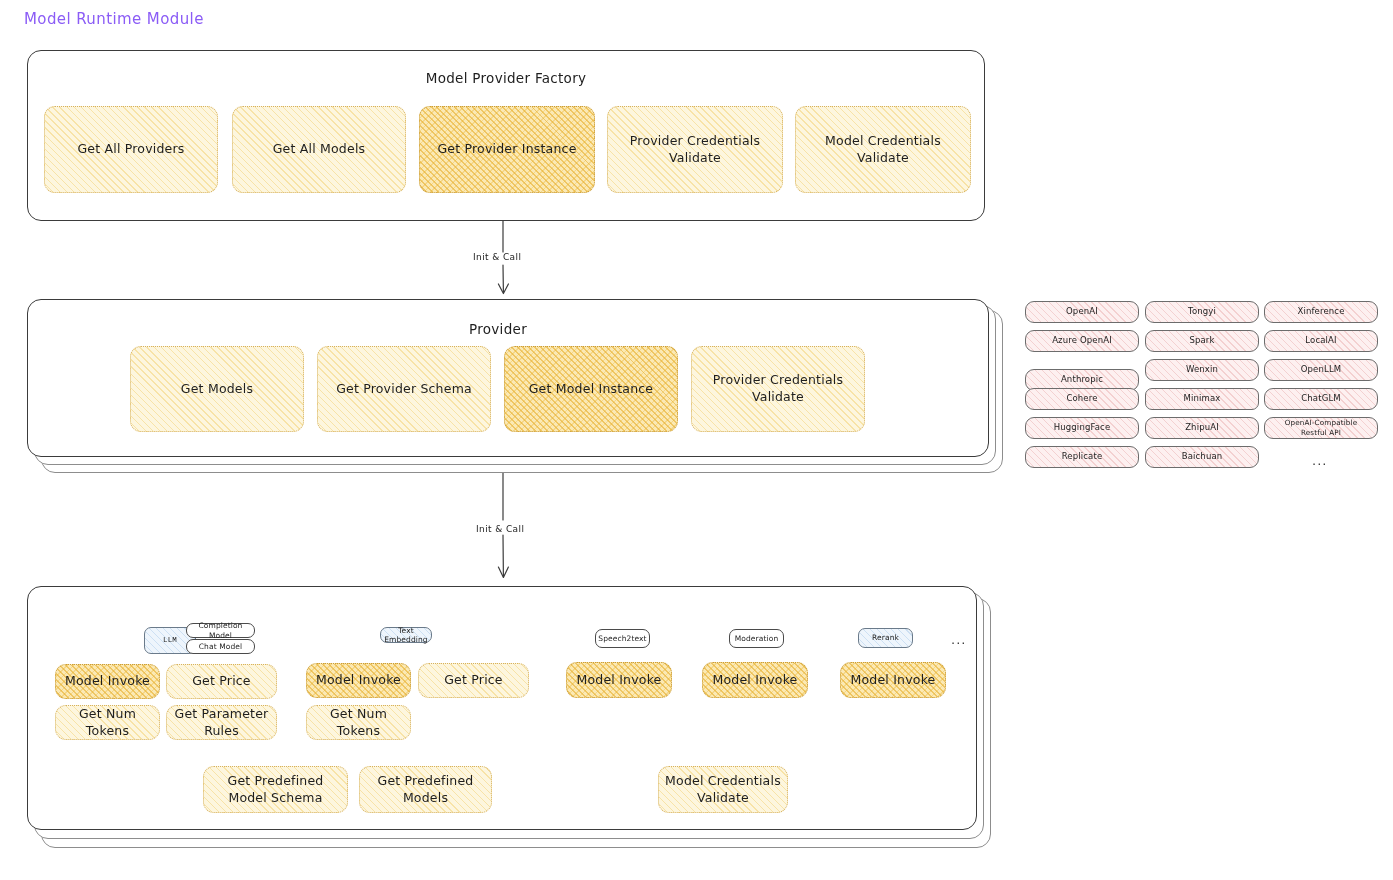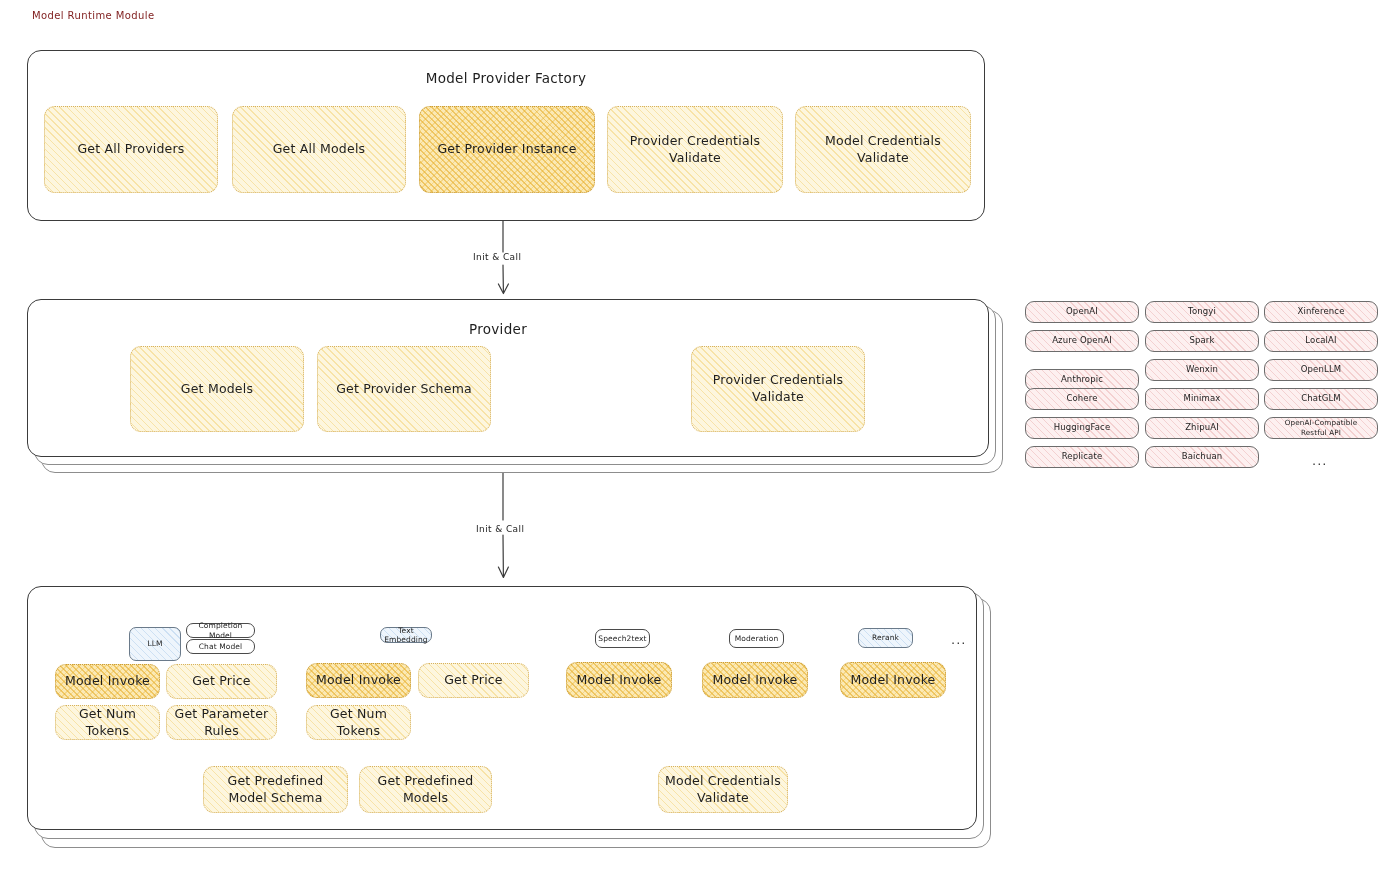--- a/index.html
+++ b/index.html
@@ -6,22 +6,22 @@
   html,body{margin:0;padding:0;background:#ffffff;}
   body{
     width:1393px;height:880px;position:relative;overflow:hidden;
     font-family:"DejaVu Sans","Liberation Sans",sans-serif;
     color:#1e1e1e;
   }
   #canvas{position:absolute;left:0;top:0;width:1393px;height:880px;}
 
   
   .page-title{
-    position:absolute;left:32px;top:10px;
-    font-size:10px;letter-spacing:.4px;color:#7f1d1d;
+    position:absolute;left:24px;top:10px;
+    font-size:15px;letter-spacing:.4px;color:#8b5cf6;
     font-family:"DejaVu Sans","Liberation Sans",sans-serif;
   }
 
   
   .card{
     position:absolute;
     background:#ffffff;
     border:1.3px solid #3b3b3b;
     border-radius:14px;
     box-sizing:border-box;
@@ -177,20 +177,23 @@
   <div class="card-ghost" style="left:34px;top:305px;width:962px;height:160px;"></div>
   <div class="card" style="left:27px;top:299px;width:962px;height:158px;"></div>
   <div class="card-title" style="left:27px;top:321px;width:942px;">Provider</div>
 
   <div class="node yellow" style="left:130px;top:346px;width:174px;height:86px;">
     <span>Get Models</span>
   </div>
   <div class="node yellow" style="left:317px;top:346px;width:174px;height:86px;">
     <span>Get Provider Schema</span>
   </div>
+  <div class="node yellow-hi" style="left:504px;top:346px;width:174px;height:86px;">
+    <span>Get Model Instance</span>
+  </div>
   <div class="node yellow" style="left:691px;top:346px;width:174px;height:86px;">
     <span>Provider Credentials Validate</span>
   </div>
 
   <div class="node pink" style="left:1025px;top:301px;width:114px;height:22px;">
     <span>OpenAI</span>
   </div>
   <div class="node pink" style="left:1025px;top:330px;width:114px;height:22px;">
     <span>Azure OpenAI</span>
   </div>
@@ -247,21 +250,21 @@
     <path d="M33 0 L33 47" stroke="#3b3b3b" stroke-width="1.2" fill="none" stroke-linecap="round"></path>
     <path d="M33 62 L33.4 103" stroke="#3b3b3b" stroke-width="1.2" fill="none" stroke-linecap="round"></path>
     <path d="M28.4 94 L33.4 104.5 L38.4 94" stroke="#3b3b3b" stroke-width="1.2" fill="none" stroke-linecap="round" stroke-linejoin="round"></path>
   </svg>
   <div class="conn-label" style="left:476px;top:524px;">Init &amp; Call</div>
 
   <div class="card-ghost" style="left:41px;top:598px;width:950px;height:250px;"></div>
   <div class="card-ghost" style="left:34px;top:592px;width:950px;height:247px;"></div>
   <div class="card" style="left:27px;top:586px;width:950px;height:244px;"></div>
 
-  <div class="badge blue" style="left:129px;top:627px;width:52px;height:34px;">
+  <div class="badge blue" style="left:144px;top:627px;width:52px;height:27px;font-family:Liberation Mono, monospace;">
     <span>LLM</span>
   </div>
   <div class="badge" style="left:186px;top:623px;width:69px;height:15px;">
     <span>Completion Model</span>
   </div>
   <div class="badge" style="left:186px;top:639px;width:69px;height:15px;">
     <span>Chat Model</span>
   </div>
 
   <div class="node yellow-hi" style="left:55px;top:664px;width:105px;height:35px;">

